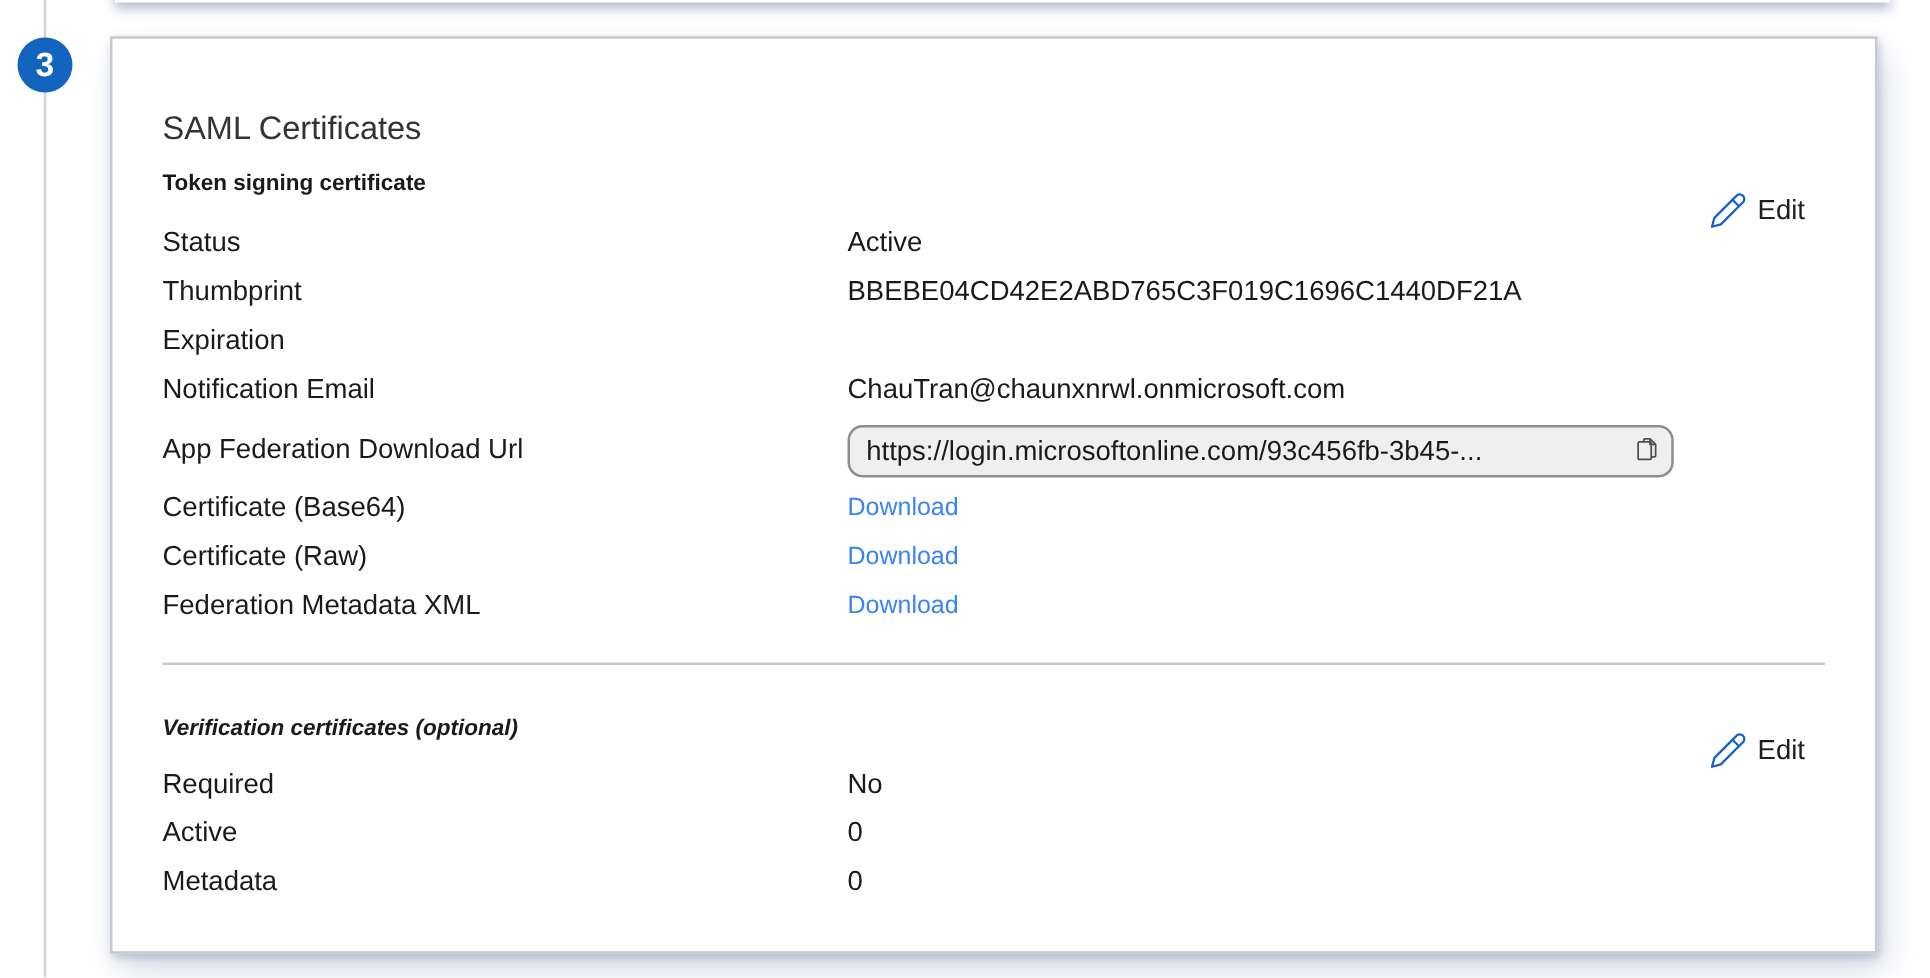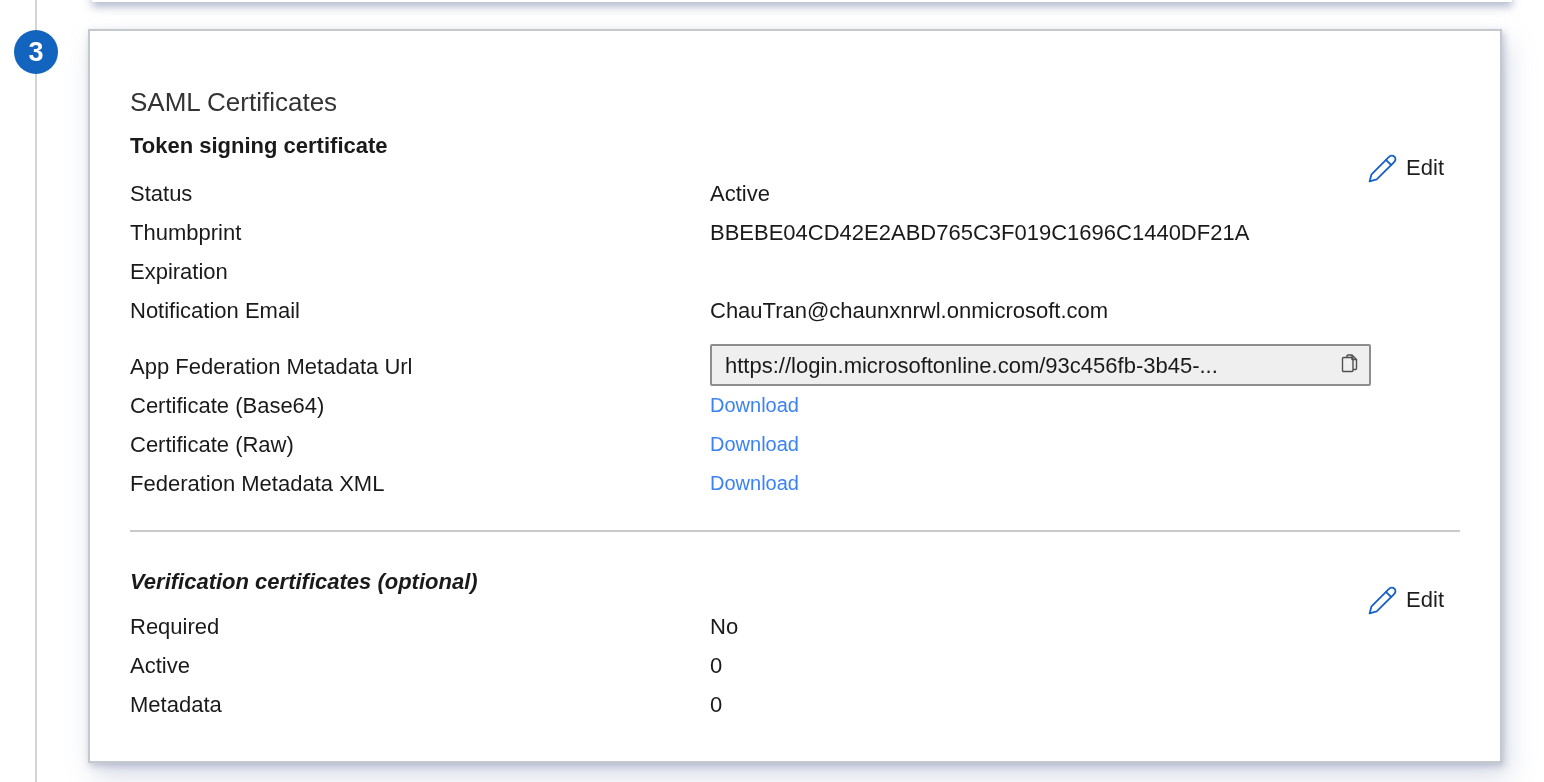--- a/index.html
+++ b/index.html
@@ -31,49 +31,49 @@
     padding-left: 44px;
   }
 
   .card-title {
     position: absolute; left: 40px; top: 56px;
     font-size: 26px; color: #333333;
   }
 
   .section-heading {
     position: absolute; left: 40px;
-    font-size: 22px; font-weight: 600; color: #1a1a1a; line-height: 30px;
+    font-size: 18px; font-weight: 600; color: #1a1a1a; line-height: 30px;
   }
   .heading-token { top: 100px; }
   .heading-verification { top: 536px; font-style: italic; }
 
   .edit-btn {
     position: absolute; right: 56px; height: 34px;
     display: flex; align-items: center; gap: 8px;
     background: transparent; border: 0; cursor: pointer;
     font-family: "Liberation Sans", sans-serif; font-size: 22px; color: #1f1e1d;
   }
   .edit-btn-1 { top: 120px; }
   .edit-btn-2 { top: 552px; }
   .edit-btn svg { display: block; }
 
   .rows { position: absolute; left: 40px; right: 40px; }
   .rows-token { top: 143px; }
   .rows-verification { top: 576px; }
 
-  .frow { display: flex; align-items: flex-end; height: 39px; gap: 32px; }
+  .frow { display: flex; align-items: center; height: 39px; }
   .frow.url-row { height: 56px; }
   .flabel { width: 548px; flex: 0 0 548px; font-size: 22px; line-height: 39px; color: #1a1a1a; }
   .fvalue { flex: 1; font-size: 22px; line-height: 39px; color: #1a1a1a; white-space: nowrap; }
 
   .dl-link { color: #3b82f6; text-decoration: none; font-size: 20px; line-height: 39px; cursor: pointer; }
 
   .url-box {
     position: relative; margin-top: 5px; width: 661px; height: 42px;
-    background: #efefef; border: 2px solid #8d8d8d; border-radius: 2px;
+    background: #efefef; border: 2px solid #8d8d8d; border-radius: 12px;
     display: flex; align-items: center;
     padding: 0 44px 0 13px; cursor: text;
   }
   .url-text {
     font-size: 22px; color: #1a1a1a; white-space: nowrap; overflow: hidden;
   }
   .copy-btn {
     position: absolute; right: 7px; top: 50%; transform: translateY(-50%);
     background: transparent; border: 0; cursor: pointer; padding: 0;
     display: flex; align-items: center;
@@ -128,21 +128,21 @@
       <div class="frow">
         <div class="flabel">Expiration</div>
       </div>
 
       <div class="frow">
         <div class="flabel">Notification Email</div>
         <div class="fvalue">ChauTran@chaunxnrwl.onmicrosoft.com</div>
       </div>
 
       <div class="frow url-row">
-        <div class="flabel">App Federation Metadata Url</div>
+        <div class="flabel">App Federation Download Url</div>
         <div class="fvalue">
           <div class="url-box">
             <span class="url-text">https://login.microsoftonline.com/93c456fb-3b45-...</span>
             <button class="copy-btn">
               <span>
                 <svg width="24" height="26" viewBox="0 0 24 24" fill="none" stroke="#4f4f4f" stroke-width="1.4" stroke-linejoin="round">
                   <path d="M9 6V4.5a1 1 0 0 1 1-1h4L18.5 8v9a1 1 0 0 1-1 1H15"></path>
                   <path d="M14 3.5V8h4.5"></path>
                   <rect x="4.5" y="6" width="10.5" height="14" rx="1"></rect>
                 </svg>

